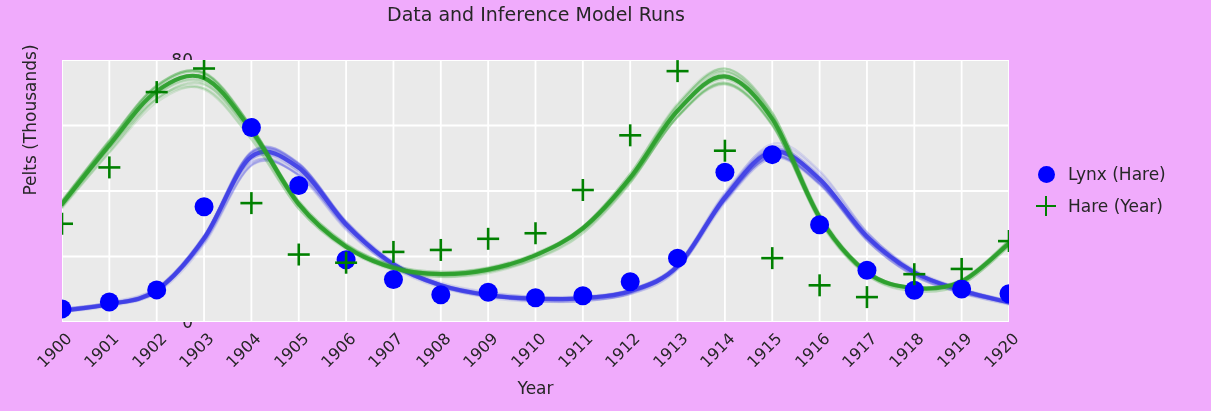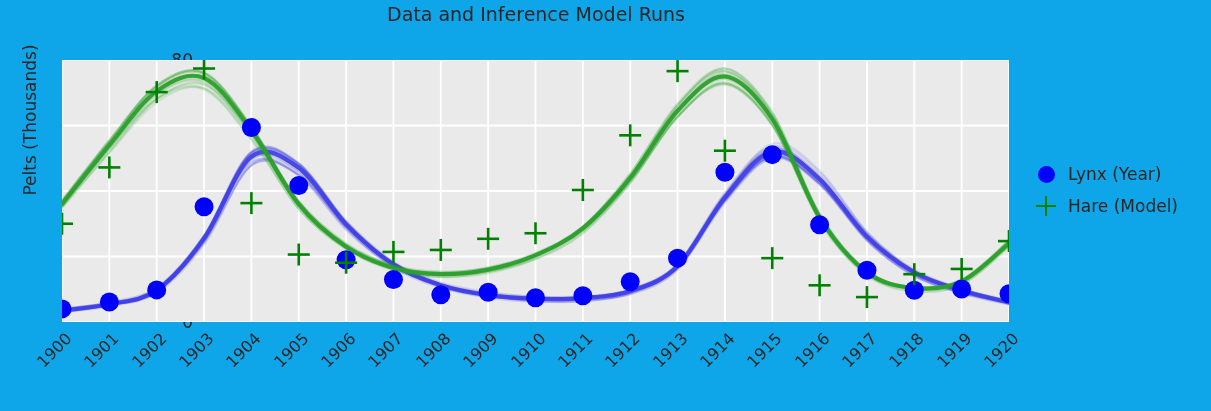--- a/index.html
+++ b/index.html
@@ -1,18 +1,18 @@
 <!DOCTYPE html>
 <html><head>
 <meta charset="utf-8">
 <style>
   html,body{margin:0;padding:0;background:#ffffff;}
   body{width:1211px;height:411px;overflow:hidden;
        font-family:"DejaVu Sans","Liberation Sans",sans-serif;color:#262626;}
-  #fig{position:relative;width:1211px;height:411px;background:#0ea5e9;}
+  #fig{position:relative;width:1211px;height:411px;background:#f0abfc;}
 
   
   #title-block{position:absolute;left:62px;top:4px;width:948px;text-align:center;
                line-height:1.15;pointer-events:none;}
   #title-main{font-size:19px;color:#262626;}
   #title-sub{font-size:19px;color:#262626;}
 
   
   #plot{position:absolute;left:62px;top:60px;width:947px;height:262px;
         background:#eaeaea;overflow:hidden;}
@@ -274,29 +274,30 @@
       <div class="xtick" style="left: 577.55px; top: 329px; width: 100px; text-align: right;">1913</div>
       <div class="xtick" style="left: 624.9px; top: 329px; width: 100px; text-align: right;">1914</div>
       <div class="xtick" style="left: 672.25px; top: 329px; width: 100px; text-align: right;">1915</div>
       <div class="xtick" style="left: 719.6px; top: 329px; width: 100px; text-align: right;">1916</div>
       <div class="xtick" style="left: 766.95px; top: 329px; width: 100px; text-align: right;">1917</div>
       <div class="xtick" style="left: 814.3px; top: 329px; width: 100px; text-align: right;">1918</div>
       <div class="xtick" style="left: 861.65px; top: 329px; width: 100px; text-align: right;">1919</div>
       <div class="xtick" style="left: 909px; top: 329px; width: 100px; text-align: right;">1920</div>
     </div>
 
+  <div id="xlabel">Year</div>
 
   <div id="legend">
     <div class="legend-row">
       <span class="legend-mark">
         <span class="dot"></span>
       </span>
-      <span class="legend-label">Lynx (Year)</span>
+      <span class="legend-label">Lynx (Hare)</span>
     </div>
     <div class="legend-row">
       <span class="legend-mark">
         <span class="plus"></span>
       </span>
-      <span class="legend-label">Hare (Model)</span>
+      <span class="legend-label">Hare (Year)</span>
     </div>
   </div>
 
 </div>
 
 </body></html>

